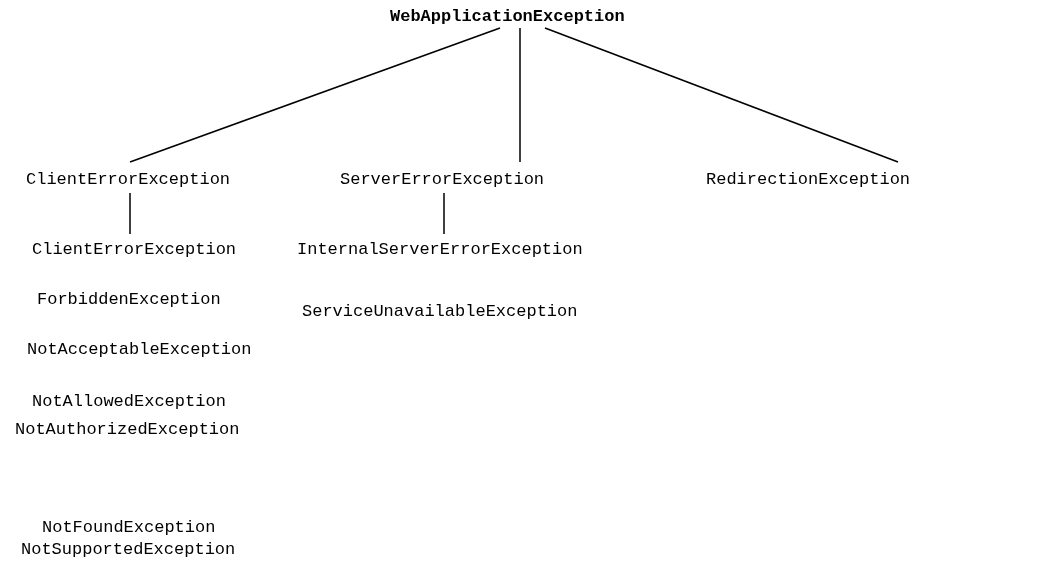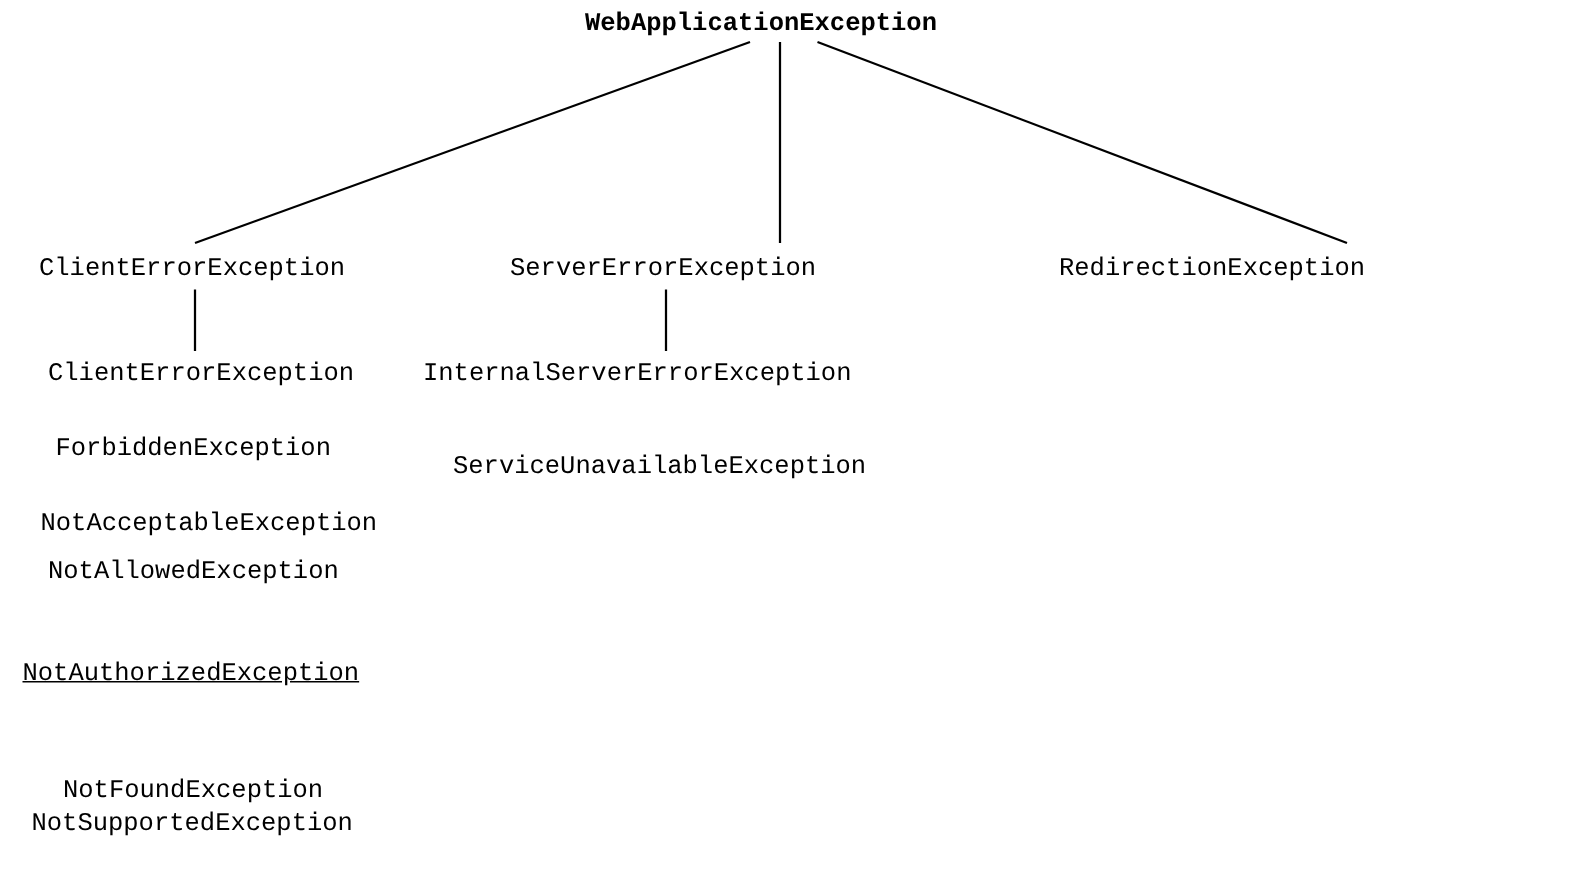--- a/index.html
+++ b/index.html
@@ -45,19 +45,19 @@
 
 <div class="node" style="left:390px; top:7px;font-weight:bold;">WebApplicationException</div>
 
 <div class="node" style="left:26px; top:170px;">ClientErrorException</div>
 <div class="node" style="left:340px; top:170px;">ServerErrorException</div>
 <div class="node" style="left:706px; top:170px;">RedirectionException</div>
 
 <div class="node" style="left:32px; top:240px;">ClientErrorException</div>
 <div class="node" style="left:37px; top:290px;">ForbiddenException</div>
 <div class="node" style="left:27px; top:340px;">NotAcceptableException</div>
-<div class="node" style="left:32px; top:372px;text-align:center;">NotAllowedException</div>
-<div class="node" style="left:15px; top:440px;text-decoration:underline;">NotAuthorizedException</div>
+<div class="node" style="left:32px; top:392px;text-align:center;">NotAllowedException</div>
+<div class="node" style="left:15px; top:420px;">NotAuthorizedException</div>
 <div class="node" style="left:42px; top:490px;margin-top:28px;">NotFoundException</div>
 <div class="node" style="left:21px; top:540px;">NotSupportedException</div>
 
-<div class="node" style="left:282px; top:240px;">InternalServerErrorException</div>
+<div class="node" style="left:297px; top:240px;">InternalServerErrorException</div>
 <div class="node" style="left:302px; top:290px;margin-top:12px;">ServiceUnavailableException</div>
 
 </body></html>

